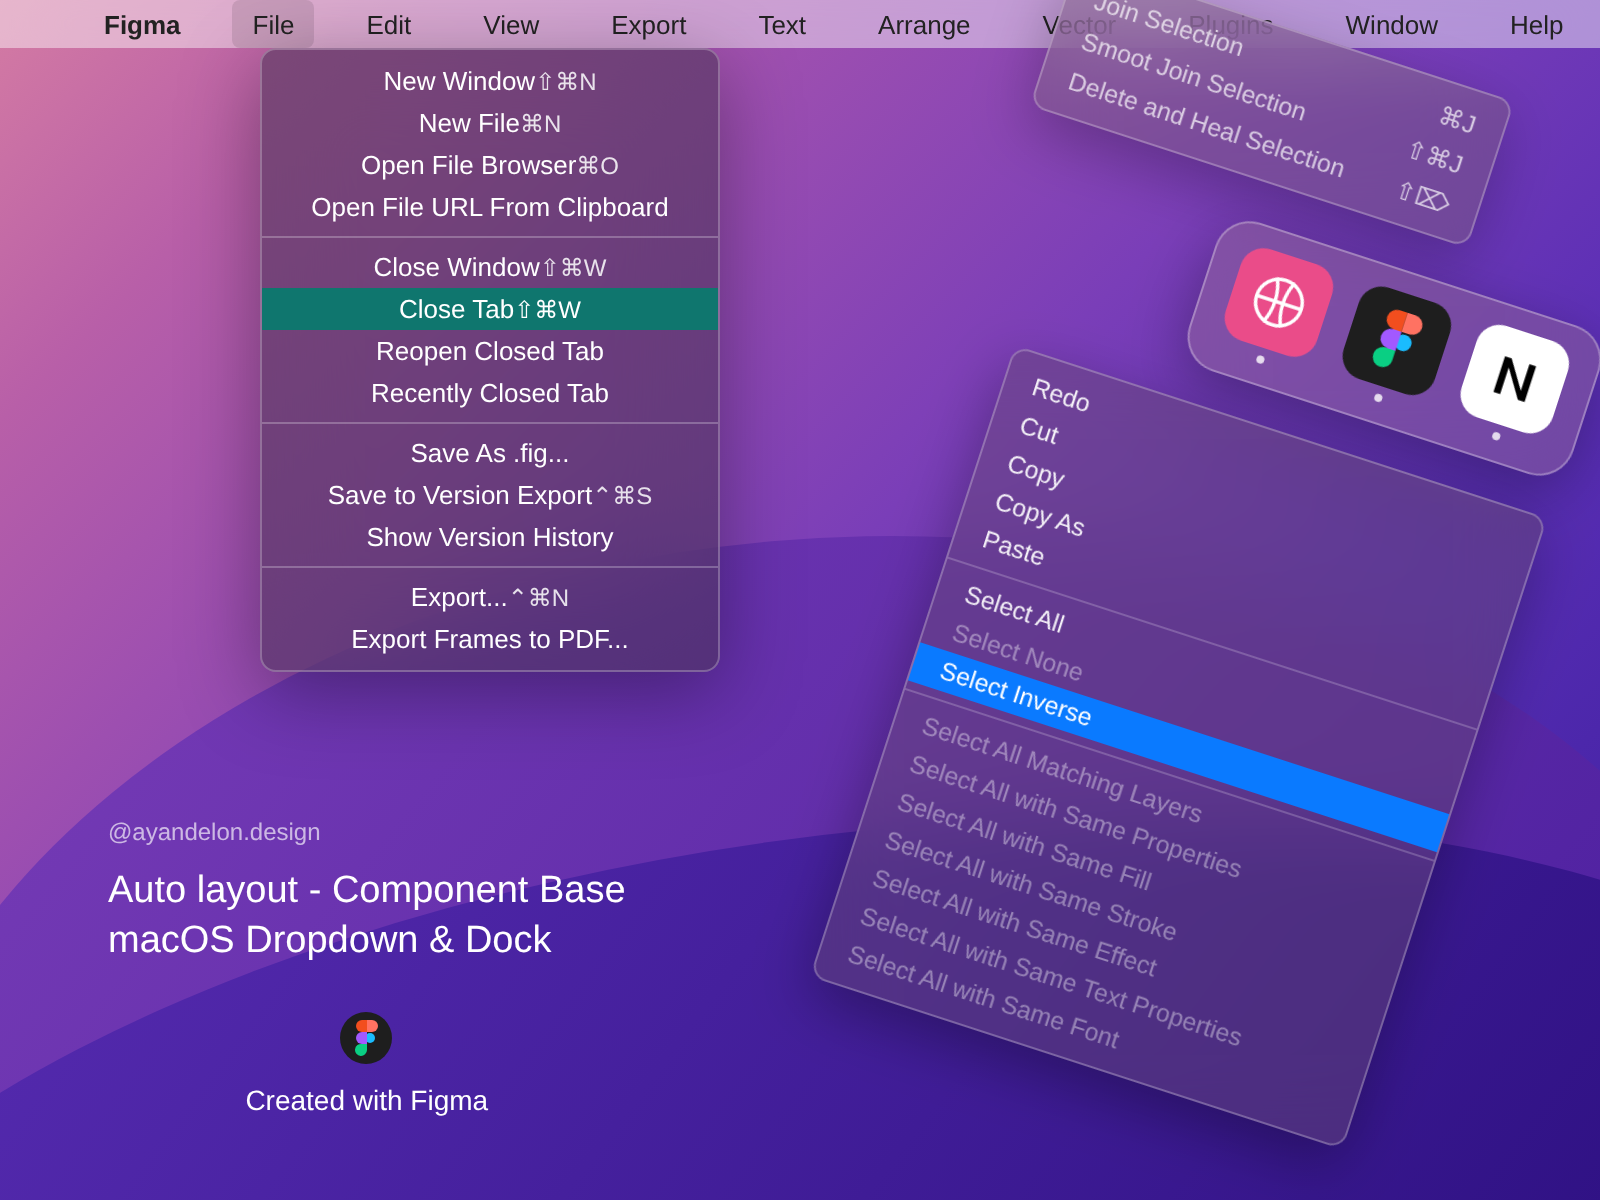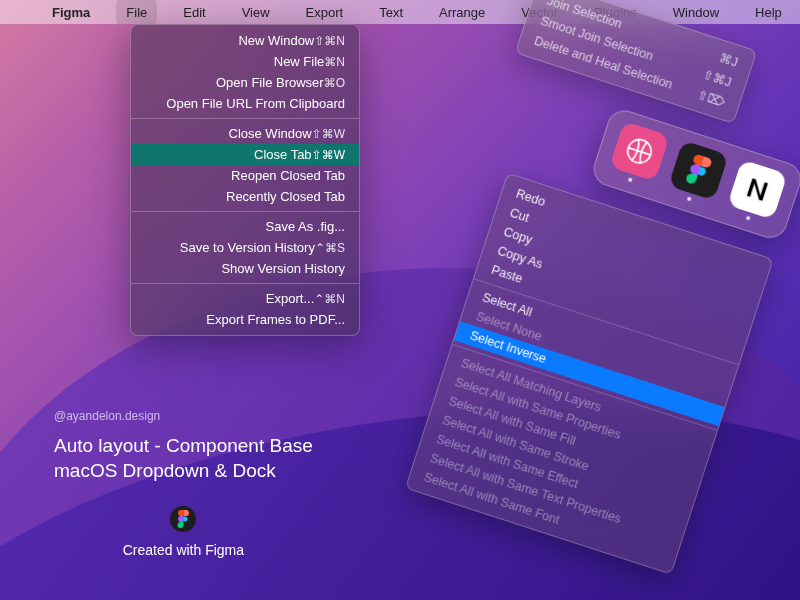--- a/index.html
+++ b/index.html
@@ -10,21 +10,21 @@
 
 
 .menubar{position:relative;z-index:10;height:24px;display:flex;align-items:center;padding:0 14px;background:rgba(255,255,255,0.45);backdrop-filter:blur(20px);font-size:13px;color:#222;gap:16px;}
 .menubar .apple{width:14px;height:14px;margin-right:12px;}
 .menubar .item{padding:0 10px;height:100%;display:flex;align-items:center;cursor:default;}
 .menubar .item.app{font-weight:600;}
 .menubar .item.active{background:rgba(0,0,0,0.1);border-radius:4px;}
 
 
 .dropdown{position:absolute;top:24px;left:130px;width:230px;background:rgba(70,50,80,0.55);backdrop-filter:blur(25px);border:1px solid rgba(255,255,255,0.25);border-radius:8px;padding:5px 0;z-index:20;box-shadow:0 10px 40px rgba(0,0,0,0.35);}
-.dropdown .row{display:flex;justify-content:flex-end;align-items:center;padding:3px 14px;font-size:13px;color:#fff;}
+.dropdown .row{display:flex;justify-content:center;align-items:center;padding:3px 14px;font-size:13px;color:#fff;}
 .dropdown .row.hl{background:#0f766e;}
 .dropdown .sep{height:1px;background:rgba(255,255,255,0.25);margin:4px 0;}
 .dropdown .sc{font-size:12px;color:rgba(255,255,255,0.85);}
 .dropdown .row.hl .sc{color:#fff;}
 
 
 .tilt{position:absolute;top:0;right:-60px;transform:rotate(18deg);transform-origin:top right;z-index:15;}
 .mini-menu{width:230px;background:rgba(120,90,120,0.45);backdrop-filter:blur(20px);border:1px solid rgba(255,255,255,0.25);border-radius:8px;padding:6px 0;margin-bottom:20px;box-shadow:0 10px 30px rgba(0,0,0,0.25);}
 .mini-menu .row{display:flex;justify-content:space-between;padding:3px 14px;font-size:12.5px;color:rgba(255,255,255,0.7);}
 
@@ -100,21 +100,21 @@
       <span>Reopen Closed Tab</span>
     </div>
   <div class="row">
       <span>Recently Closed Tab</span>
     </div>
   <div class="sep"></div>
   <div class="row">
       <span>Save As .fig...</span>
     </div>
   <div class="row">
-      <span>Save to Version History</span>
+      <span>Save to Version Export</span>
       <span class="sc">⌃⌘S</span>
     </div>
   <div class="row">
       <span>Show Version History</span>
     </div>
   <div class="sep"></div>
   <div class="row">
       <span>Export...</span>
       <span class="sc">⌃⌘N</span>
     </div>

